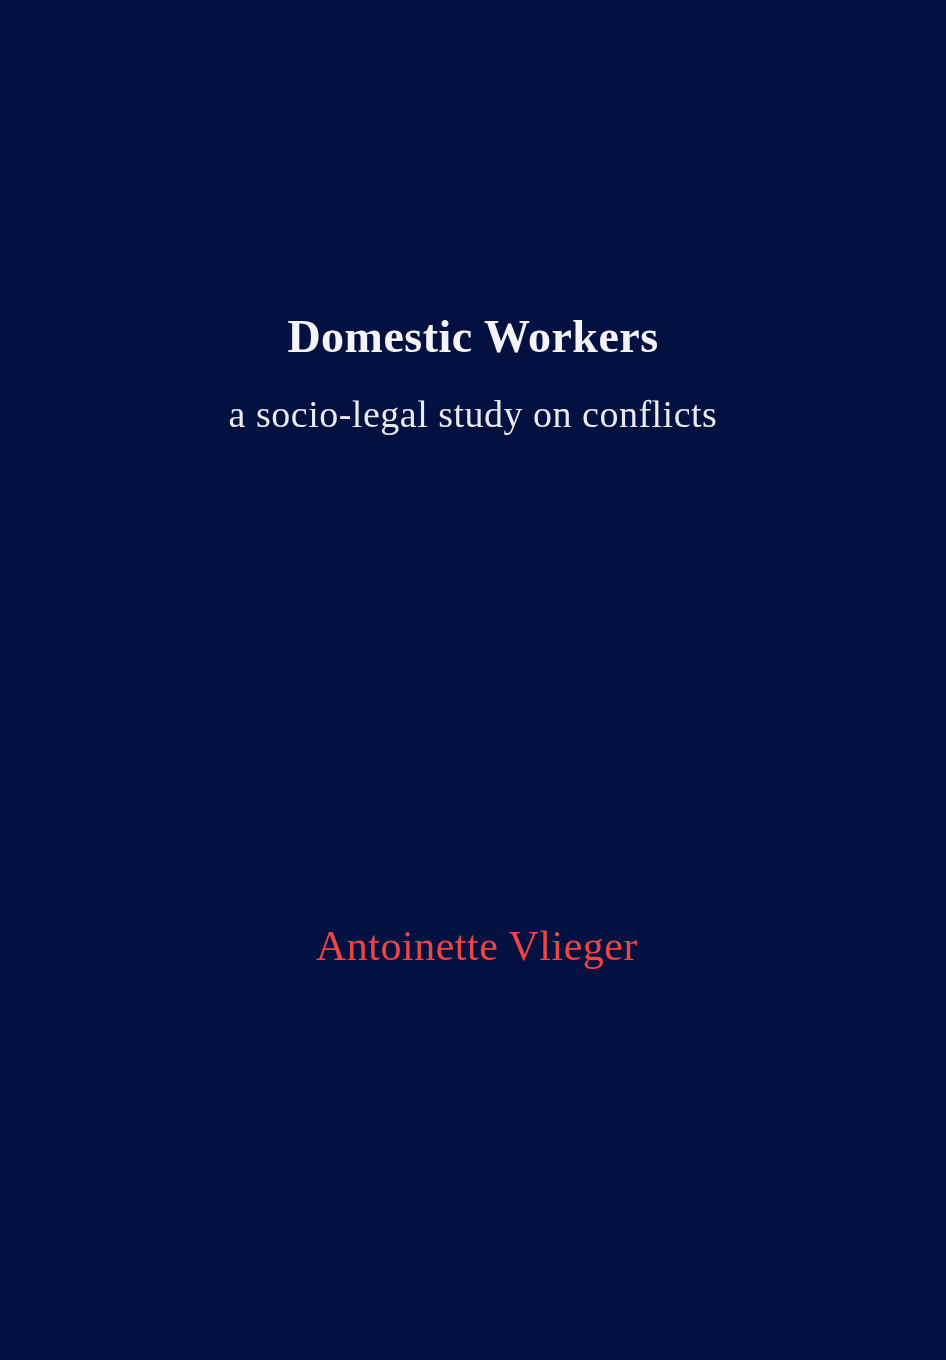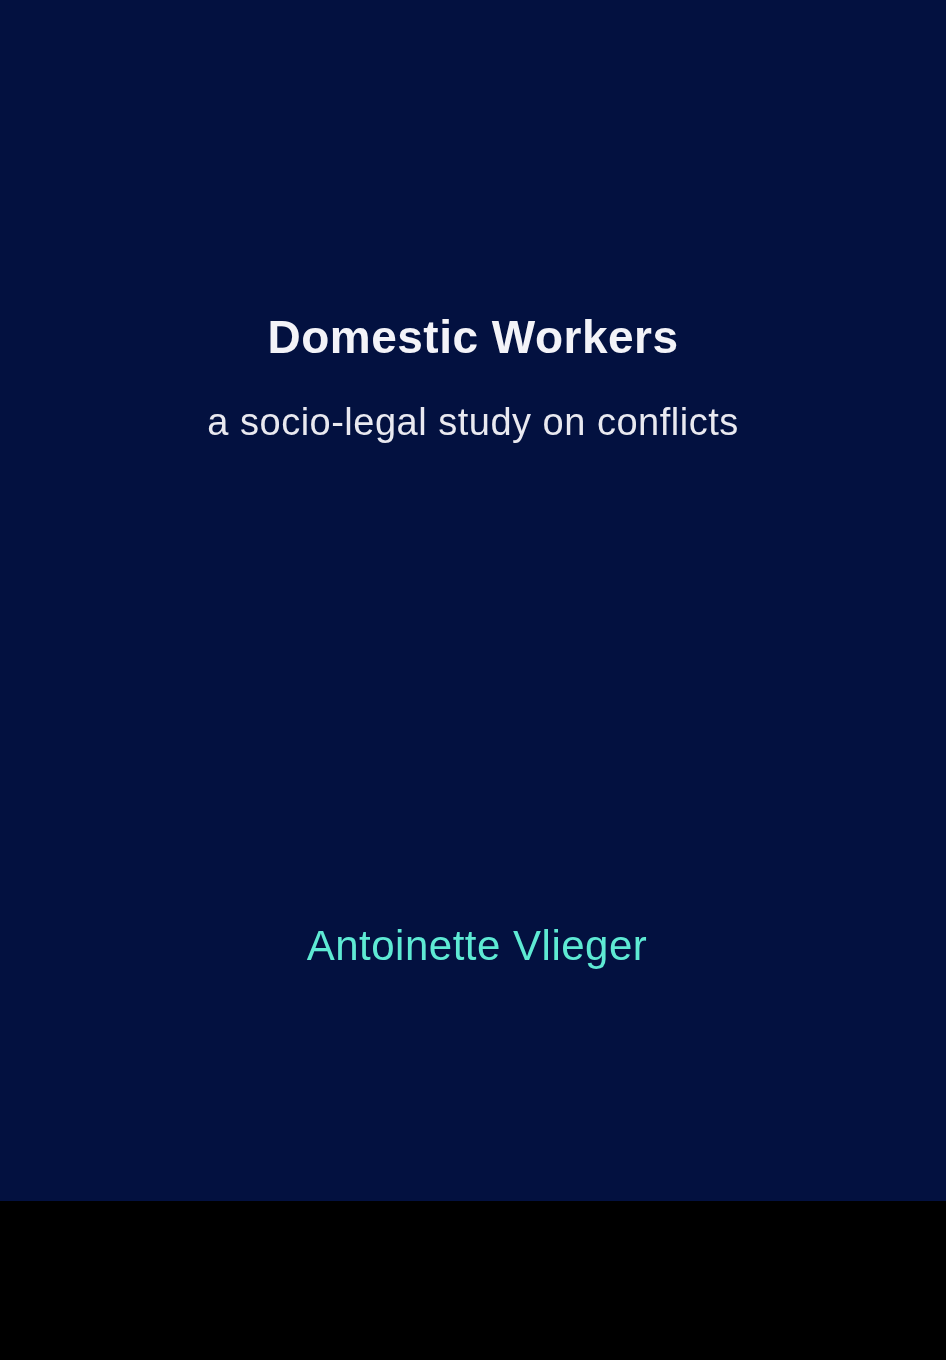--- a/index.html
+++ b/index.html
@@ -3,60 +3,60 @@
 <meta charset="utf-8">
 <style>
   html, body {
     margin: 0;
     padding: 0;
     background: #000;
   }
   .cover {
     position: relative;
     width: 946px;
-    height: 1201px;
+    height: 1360px;
     background: #031140;
     color: #f1f1f6;
-    font-family: Liberation Sans, sans-serif;
+    font-family: Liberation Serif, serif;
     overflow: hidden;
   }
   .title-block {
     position: absolute;
     top: 303px;
     left: 0;
     right: 0;
     text-align: center;
   }
   .title-line {
     margin: 0;
     font-size: 46px;
     font-weight: bold;
     line-height: 68px;
     letter-spacing: 0.5px;
     color: #f3f3f8;
   }
   .subtitle {
-    margin: 16px;
+    margin: 8px;
     font-size: 38px;
     font-weight: normal;
     line-height: 70px;
     letter-spacing: 0.5px;
     color: #e9e9f0;
   }
   .author {
     position: absolute;
     top: 922px;
     left: 0;
     right: 0;
     text-align: center;
     margin: 0;
     font-size: 42px;
     font-weight: normal;
     letter-spacing: 0.5px;
-    color: #5eead4;
+    color: #ef4444;
     padding-left: 8px;
   }
 </style>
 </head>
 <body>
 
 <div class="cover" style="background: rgb(3, 17, 64);">
   <div class="title-block">
     <h1 class="title-line">Domestic Workers</h1>
     <h2 class="subtitle">a socio-legal study on conflicts</h2>

